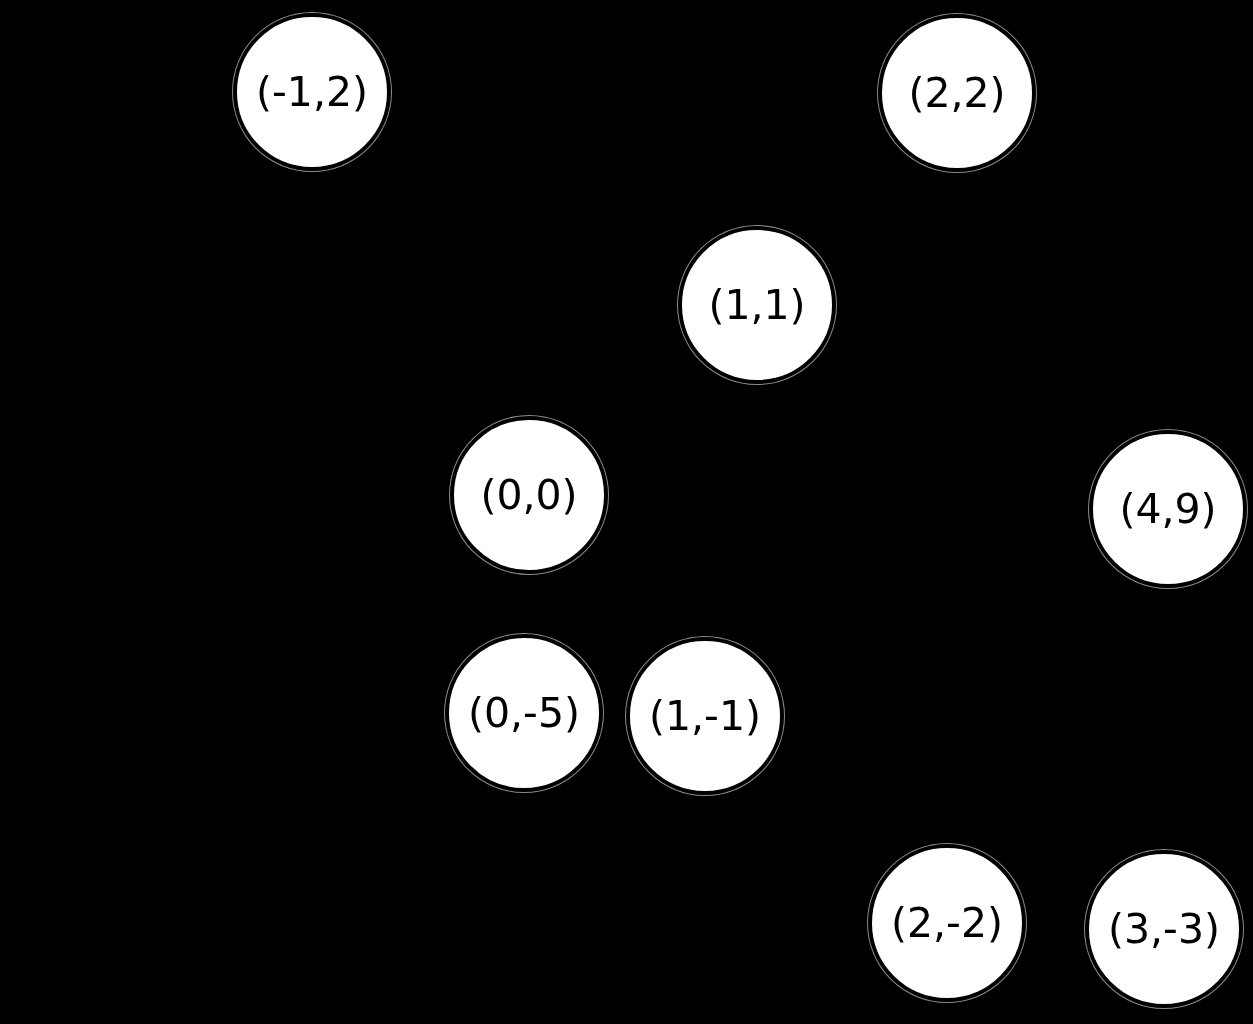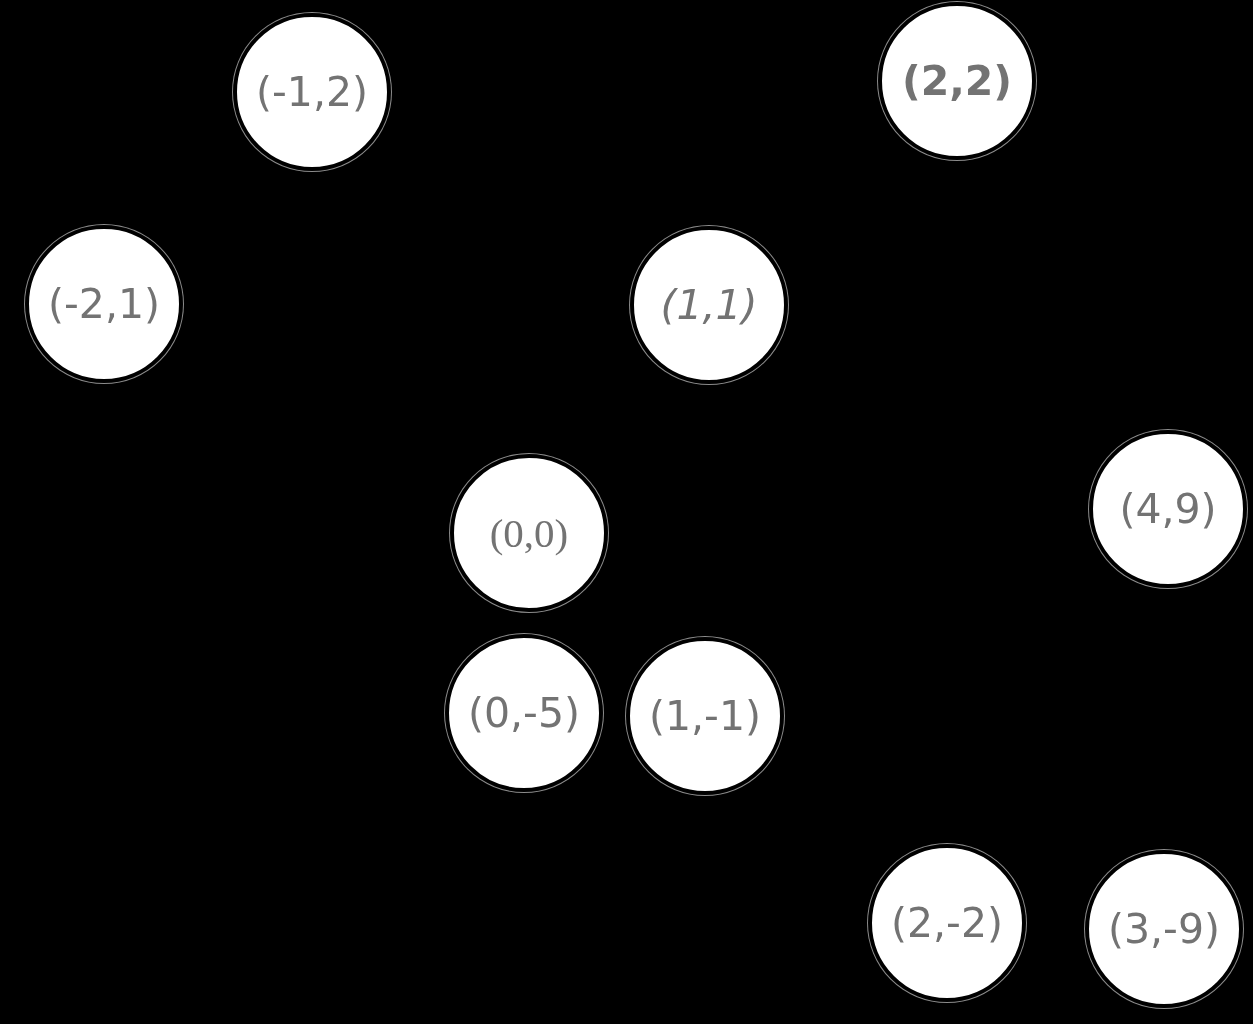--- a/index.html
+++ b/index.html
@@ -25,51 +25,48 @@
     border: 4px solid #000000;
     
     box-shadow: 0 0 0 1px rgba(255,255,255,0.55);
     display: flex;
     align-items: center;
     justify-content: center;
   }
   .node span {
     font-size: 41px;
     line-height: 1;
-    color: #737373;
+    color: #000000;
     white-space: nowrap;
   }
 </style>
 </head>
 <body>
 
 <div id="stage">
     <div class="node" style="left: 233px; top: 13px; width: 158px; height: 158px;">
       <span>(-1,2)</span>
     </div>
-    <div class="node" style="left: 878px; top: 2px; width: 158px; height: 158px; font-weight: bold;">
+    <div class="node" style="left: 878px; top: 14px; width: 158px; height: 158px;">
       <span>(2,2)</span>
     </div>
-    <div class="node" style="left: 25px; top: 225px; width: 158px; height: 158px;">
-      <span>(-2,1)</span>
-    </div>
-    <div class="node" style="left: 630px; top: 226px; width: 158px; height: 158px; font-style: italic;">
+    <div class="node" style="left: 678px; top: 226px; width: 158px; height: 158px;">
       <span>(1,1)</span>
     </div>
-    <div class="node" style="left: 450px; top: 454px; width: 158px; height: 158px; font-family: Liberation Serif, serif;">
+    <div class="node" style="left: 450px; top: 416px; width: 158px; height: 158px;">
       <span>(0,0)</span>
     </div>
     <div class="node" style="left: 1089px; top: 430px; width: 158px; height: 158px;">
       <span>(4,9)</span>
     </div>
     <div class="node" style="left: 445px; top: 634px; width: 158px; height: 158px;">
       <span>(0,-5)</span>
     </div>
     <div class="node" style="left: 626px; top: 637px; width: 158px; height: 158px;">
       <span>(1,-1)</span>
     </div>
     <div class="node" style="left: 868px; top: 844px; width: 158px; height: 158px;">
       <span>(2,-2)</span>
     </div>
     <div class="node" style="left: 1085px; top: 850px; width: 158px; height: 158px;">
-      <span>(3,-9)</span>
+      <span>(3,-3)</span>
     </div>
   </div>
 
 </body></html>

